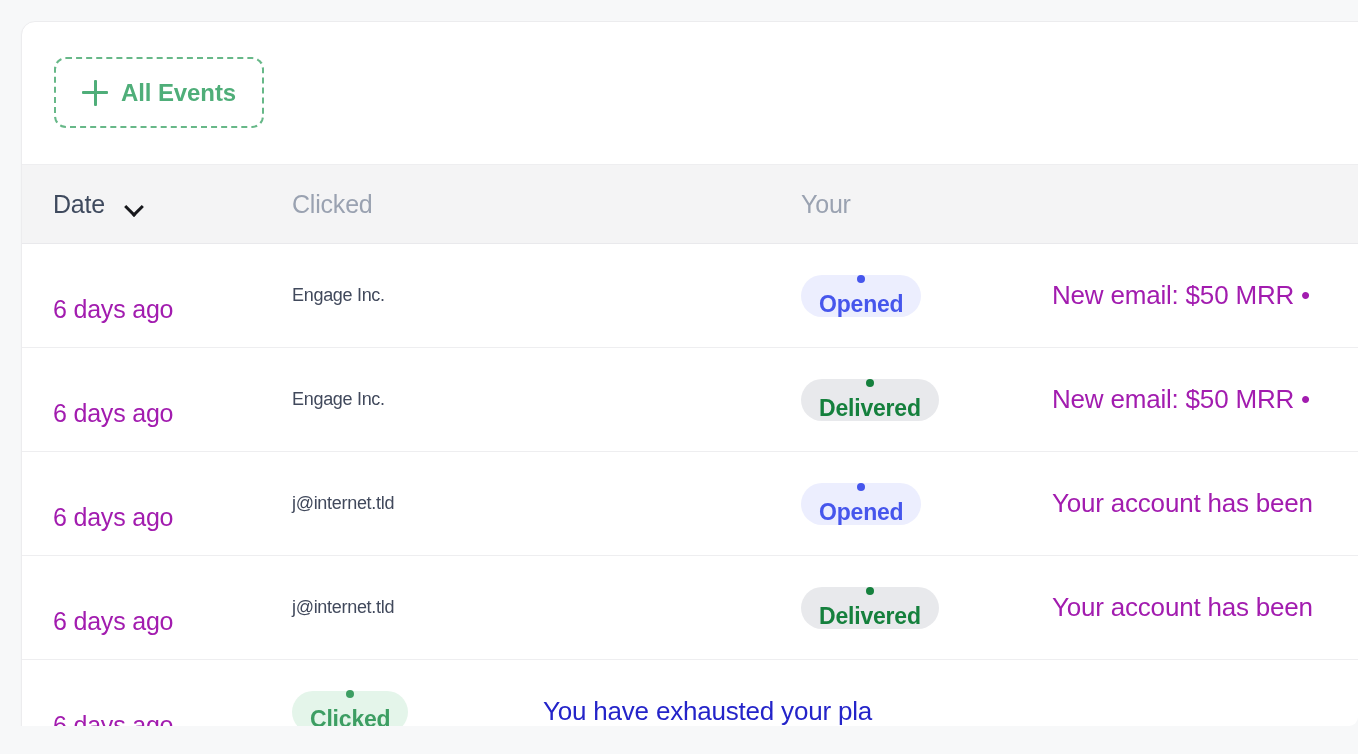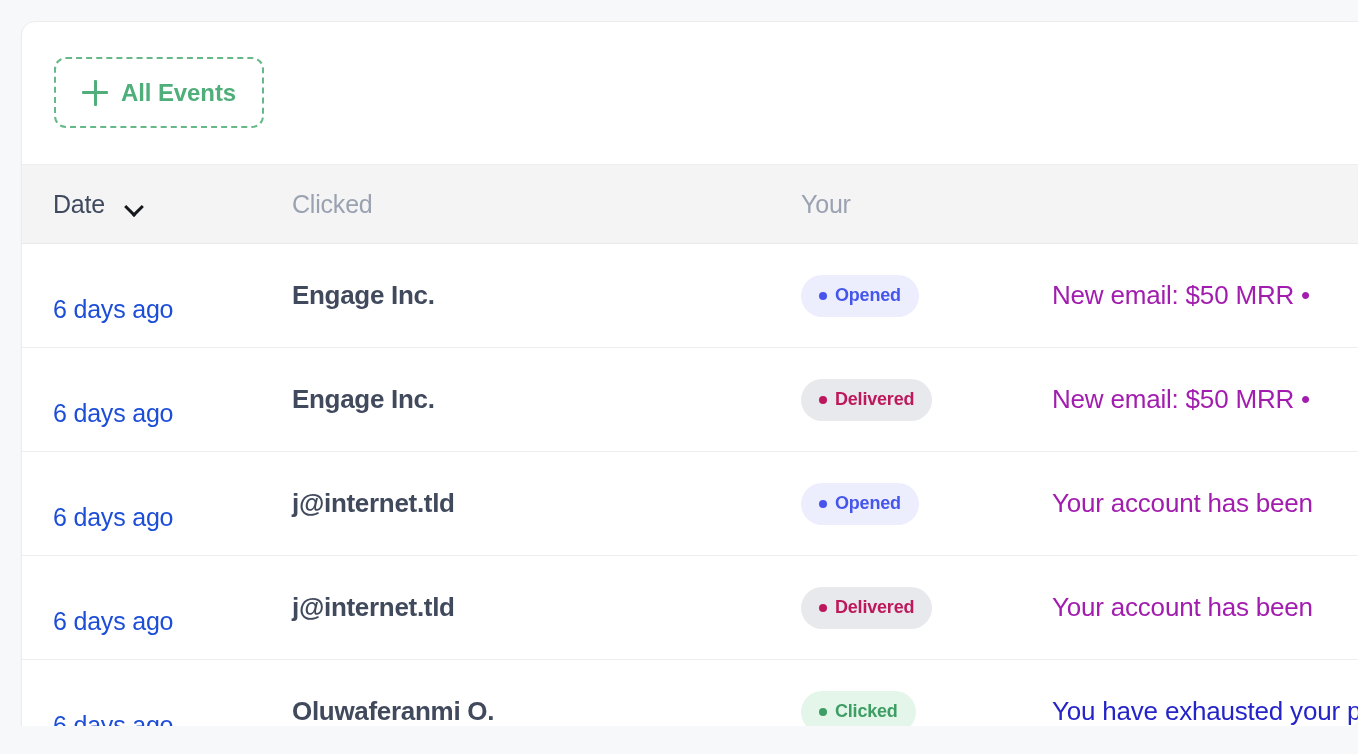--- a/index.html
+++ b/index.html
@@ -143,56 +143,57 @@
   }
 
   .cell {
     display: flex;
     align-items: center;
     box-sizing: border-box;
   }
 
   .cell-date {
     font-size: 25px;
-    color: #1d4ed8;
+    color: #a21caf;
     font-weight: 400;
     letter-spacing: -0.2px;
     white-space: nowrap;
     margin-top: 28px;
   }
   .cell-customer {
-    font-size: 26px;
+    font-size: 18px;
     color: #41495c;
-    font-weight: 700;
+    font-weight: 400;
     letter-spacing: -0.3px;
     white-space: nowrap;
   }
 
   .badge {
     display: inline-flex;
     align-items: center;
     gap: 8px;
     height: 42px;
     padding: 0 18px;
     border-radius: 21px;
-    font-size: 18px;
+    font-size: 23px;
     font-weight: 700;
     letter-spacing: -0.2px;
     white-space: nowrap;
     box-sizing: border-box;
+    flex-direction: column;
   }
   .badge .dot {
     width: 8px;
     height: 8px;
     border-radius: 50%;
     background: currentColor;
     flex: none;
   }
   .badge-opened    { background: #eceefe; color: #4656ec; }
-  .badge-delivered { background: #e8e9ec; color: #be185d; }
+  .badge-delivered { background: #e8e9ec; color: #15803d; }
   .badge-clicked   { background: #e4f5ea; color: #3d9e63; justify-content: center; }
 
   .cell-desc {
     flex-direction: column;
     align-items: flex-start;
     justify-content: center;
     gap: 6px;
     min-width: 0;
     white-space: nowrap;
   }
@@ -290,21 +291,20 @@
               <span>Delivered</span>
             </span>
           </div>
           <div class="cell cell-desc col-desc">
             <span class="desc-line">Your account has been</span>
           </div>
         </div>
 
         <div class="row">
           <div class="cell cell-date col-date">6 days ago</div>
-          <div class="cell cell-customer col-customer">Oluwaferanmi O.</div>
           <div class="cell col-event">
             <span class="badge badge-clicked">
               <span class="dot"></span>
               <span>Clicked</span>
             </span>
           </div>
           <div class="cell cell-desc col-desc">
             <span class="desc-line sub">You have exhausted your pla</span>
           </div>
         </div>

